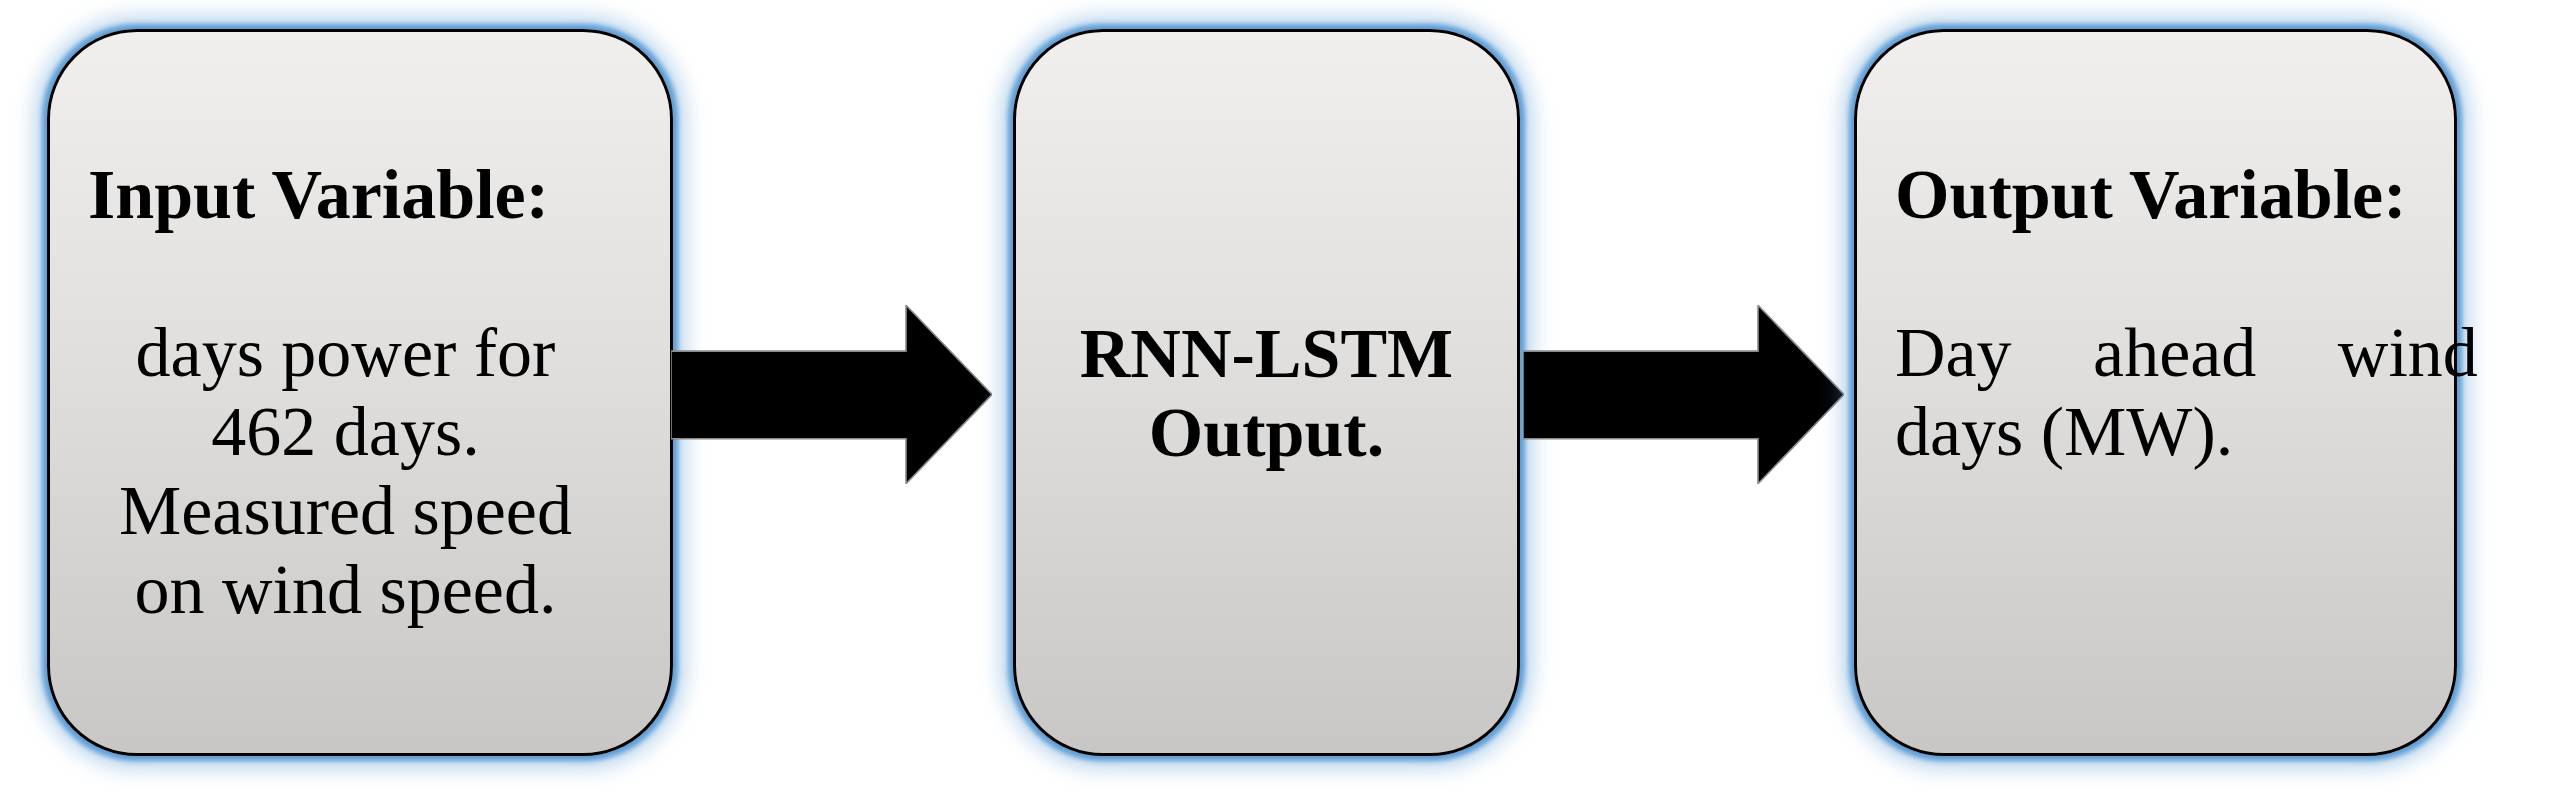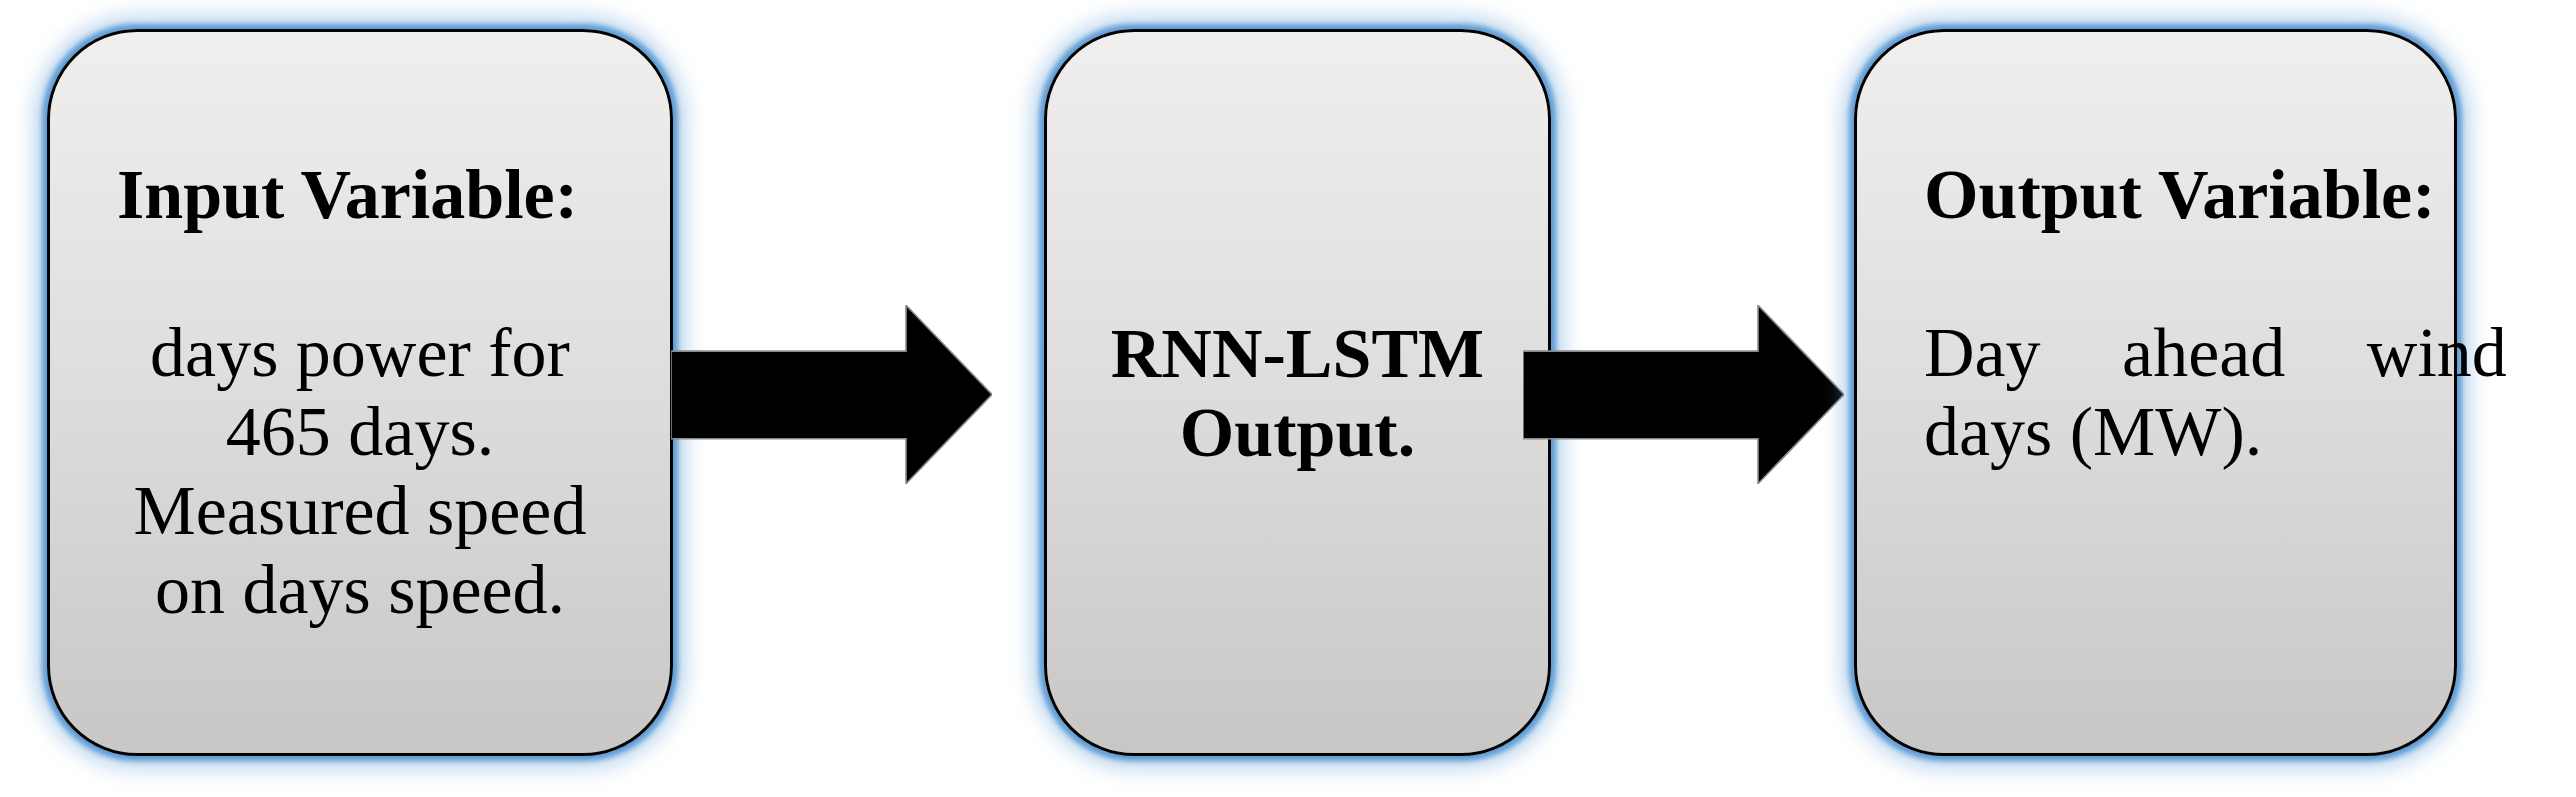--- a/index.html
+++ b/index.html
@@ -22,25 +22,25 @@
     height: 727px;
     box-sizing: border-box;
     border: 3.3px solid #000000;
     border-radius: 90px;
     background: linear-gradient(180deg, #f0efee 0%, #e0dfde 45%, #c8c7c5 100%);
     box-shadow:
       0 0 5.7px 4.1px rgba(91, 155, 213, 0.95),
       0 0 19.7px 12.3px rgba(91, 155, 213, 0.40);
   }
   .box-input  { left: 47px;   width: 626px; }
-  .box-model  { left: 1044px; width: 507px; display: flex; flex-direction: column; justify-content: center; }
+  .box-model  { left: 1013px; width: 507px; display: flex; flex-direction: column; justify-content: center; }
   .box-output { left: 1854px; width: 603px; }
 
   .box-pad {
-    padding: 123px 67px 0 67px;
+    padding: 123px 67px 0 38px;
   }
   .txt-line {
     font-size: 70px;
     line-height: 79px;
     white-space: nowrap;
   }
   .heading {
     font-weight: bold;
     text-align: left;
   }
@@ -69,23 +69,23 @@
 </style>
 </head>
 <body>
 
 <div class="stage">
 
   <div class="node-box box-input box-pad">
     <div class="txt-line heading">Input Variable:</div>
     <div class="blank-line"></div>
     <div class="txt-line centered">days power for</div>
-    <div class="txt-line centered">465 days.</div>
+    <div class="txt-line centered">462 days.</div>
     <div class="txt-line centered">Measured speed</div>
-    <div class="txt-line centered">on days speed.</div>
+    <div class="txt-line centered">on wind speed.</div>
   </div>
 
   <svg class="flow-arrow arrow-1" viewBox="0 0 392 218" xmlns="http://www.w3.org/2000/svg">
     <polygon points="0,56 287,56 287,0 392,109 287,218 287,163 0,163" fill="#000000" stroke="#8a8a8a" stroke-width="2"></polygon>
   </svg>
 
   <div class="node-box box-model">
     <div class="model-line">RNN-LSTM</div>
     <div class="model-line">Output.</div>
   </div>

